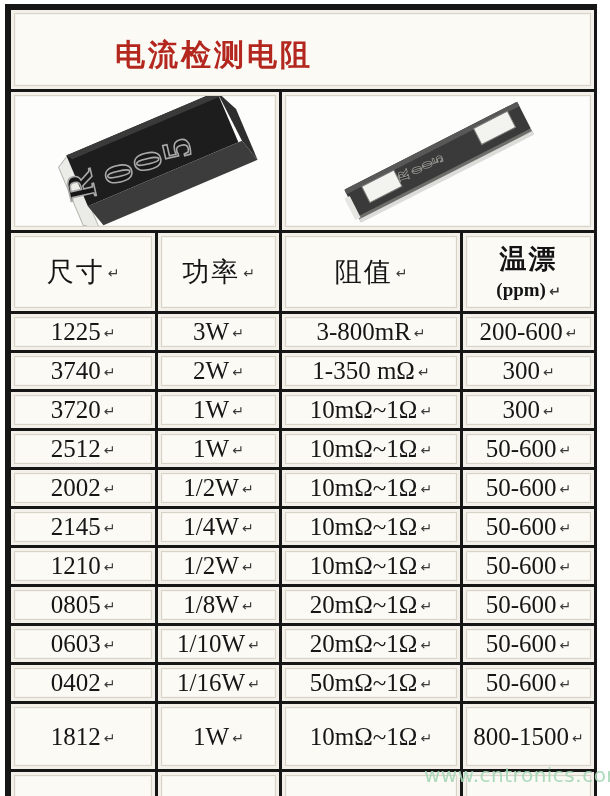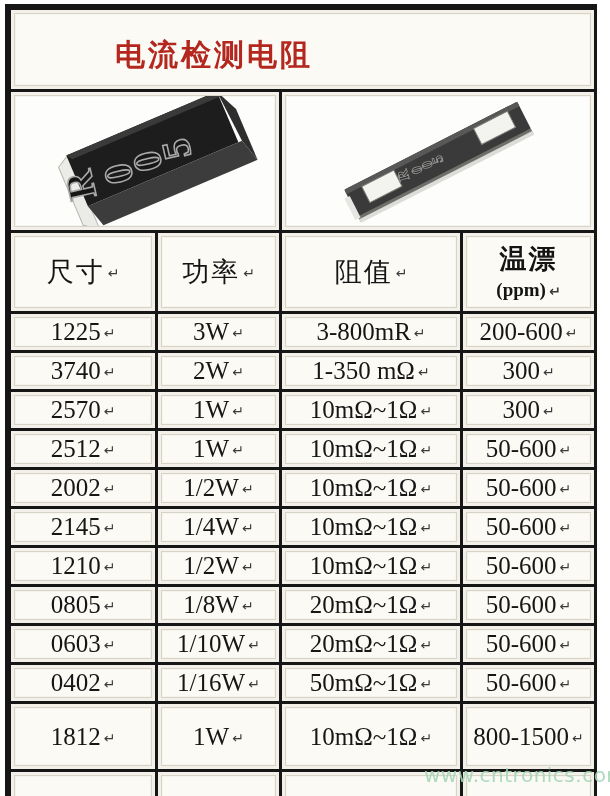--- a/index.html
+++ b/index.html
@@ -188,21 +188,21 @@
     <td>
             <div class="panel">
               <span class="val">300</span>
               <span class="mark">↵</span>
             </div>
           </td>
   </tr>
   <tr class="data-row">
     <td>
             <div class="panel">
-              <span class="val">2570</span>
+              <span class="val">3720</span>
               <span class="mark">↵</span>
             </div>
           </td>
     <td>
             <div class="panel">
               <span class="val">1W</span>
               <span class="mark">↵</span>
             </div>
           </td>
     <td>

